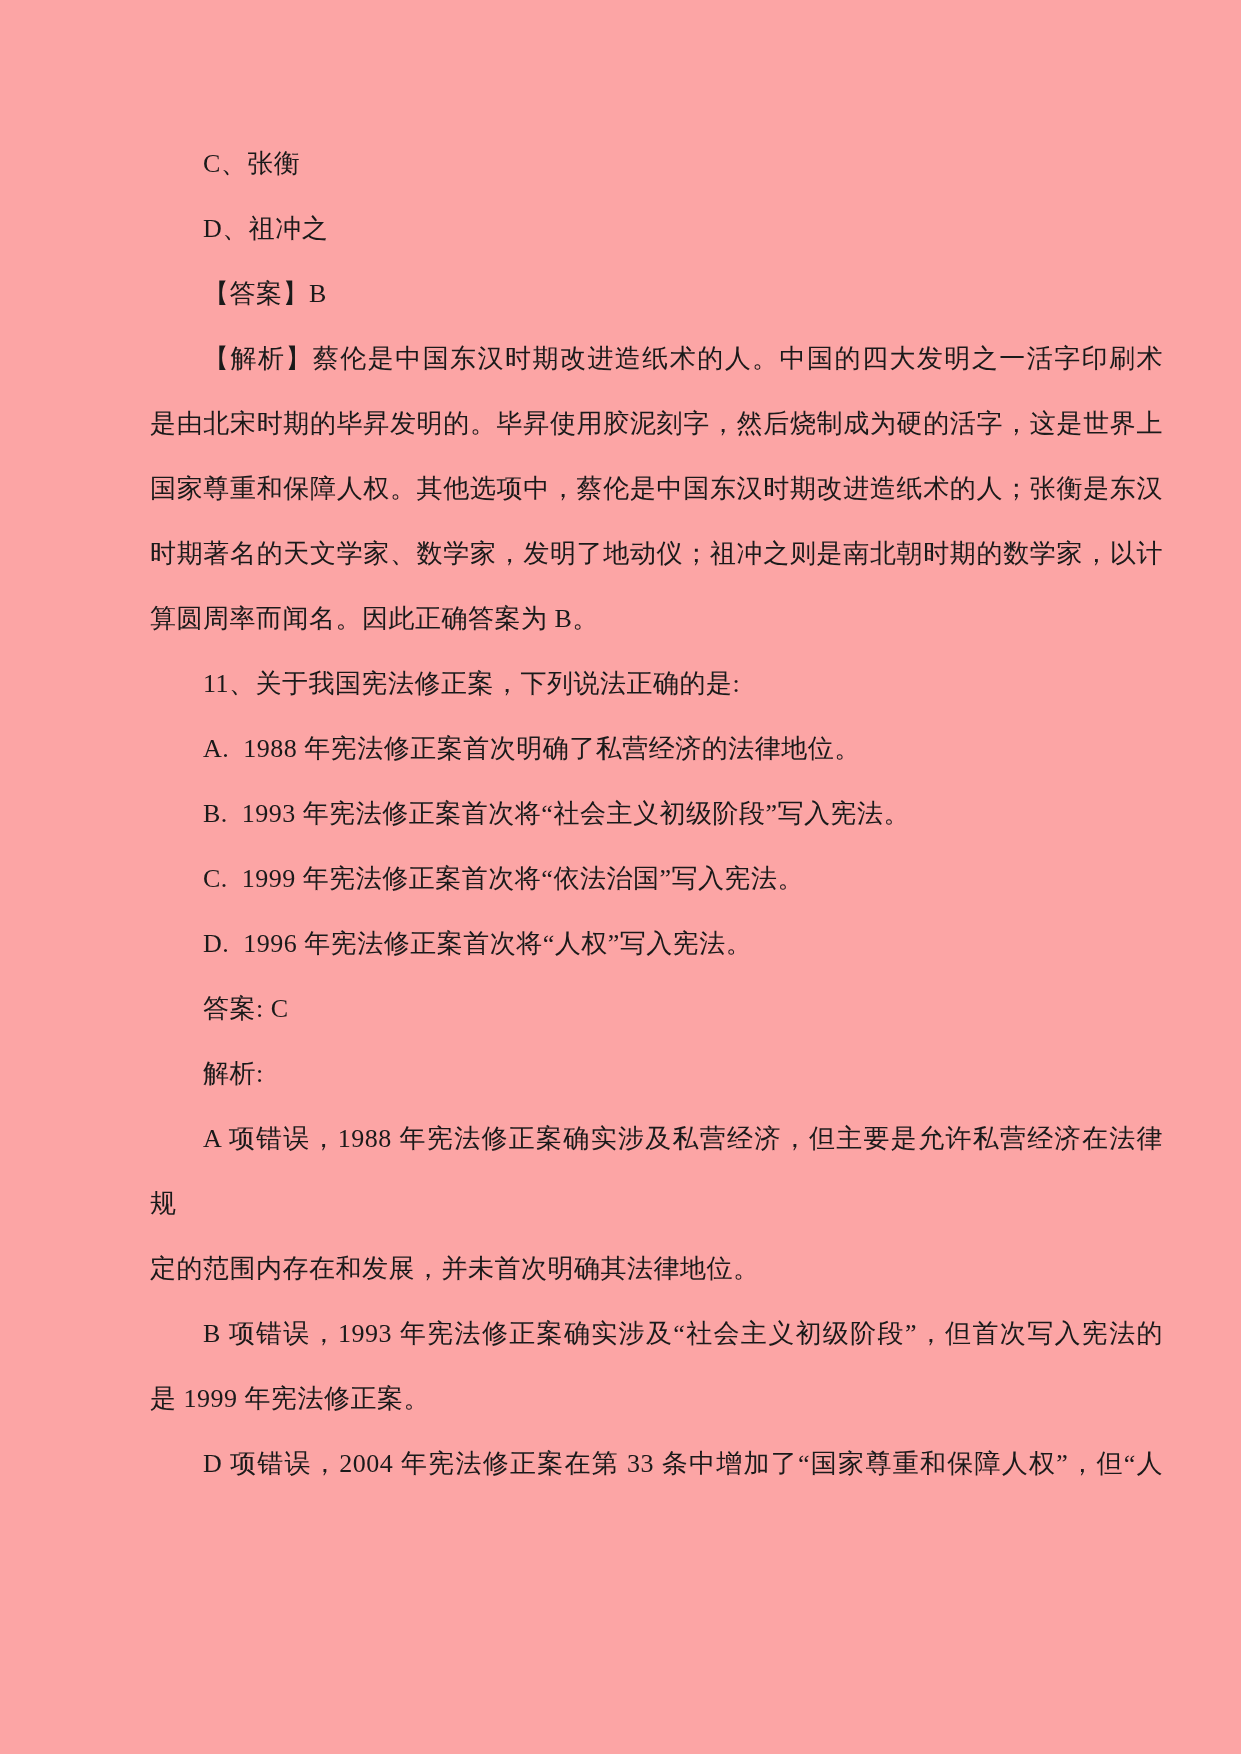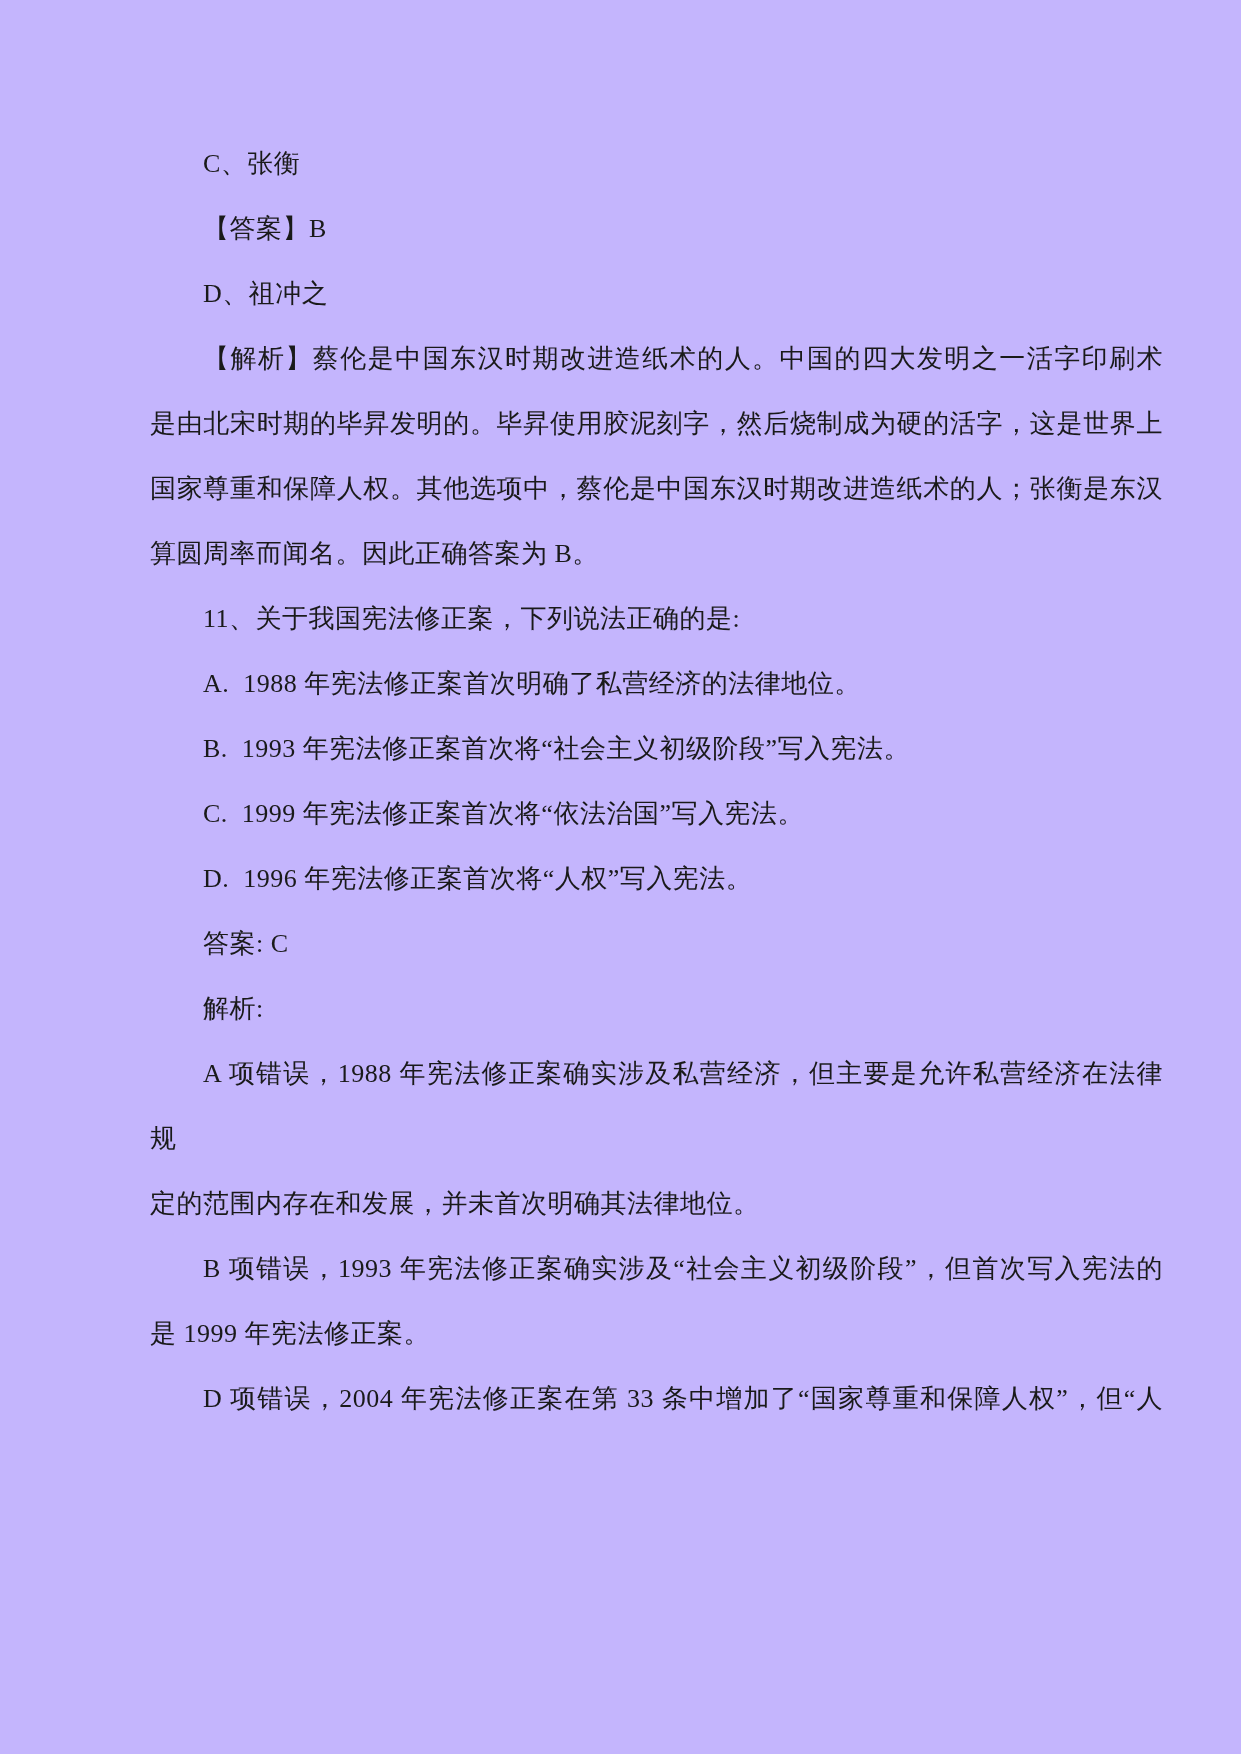--- a/index.html
+++ b/index.html
@@ -37,35 +37,36 @@
     text-align-last: justify;
     text-justify: inter-character;
   }
   .line.first {
     text-indent: 53px;
   }
 </style>
 </head>
 <body>
 
-<div class="page" style="background: #c4b5fd; color: rgb(26, 26, 26);">
+<div class="page" style="background: #fca5a5; color: rgb(26, 26, 26);">
   <div class="content">
       <div class="paragraph">
         <div class="line first">C、张衡</div>
       </div>
       <div class="paragraph">
-        <div class="line first">【答案】B</div>
+        <div class="line first">D、祖冲之</div>
       </div>
       <div class="paragraph">
-        <div class="line first">D、祖冲之</div>
+        <div class="line first">【答案】B</div>
       </div>
       <div class="paragraph">
         <div class="line first fill">【解析】蔡伦是中国东汉时期改进造纸术的人。中国的四大发明之一活字印刷术</div>
         <div class="line fill">是由北宋时期的毕昇发明的。毕昇使用胶泥刻字，然后烧制成为硬的活字，这是世界上</div>
         <div class="line fill">国家尊重和保障人权。其他选项中，蔡伦是中国东汉时期改进造纸术的人；张衡是东汉</div>
+        <div class="line fill">时期著名的天文学家、数学家，发明了地动仪；祖冲之则是南北朝时期的数学家，以计</div>
         <div class="line">算圆周率而闻名。因此正确答案为 B。</div>
       </div>
       <div class="paragraph">
         <div class="line first">11、关于我国宪法修正案，下列说法正确的是:</div>
       </div>
       <div class="paragraph">
         <div class="line first">A.  1988 年宪法修正案首次明确了私营经济的法律地位。</div>
       </div>
       <div class="paragraph">
         <div class="line first">B.  1993 年宪法修正案首次将“社会主义初级阶段”写入宪法。</div>

